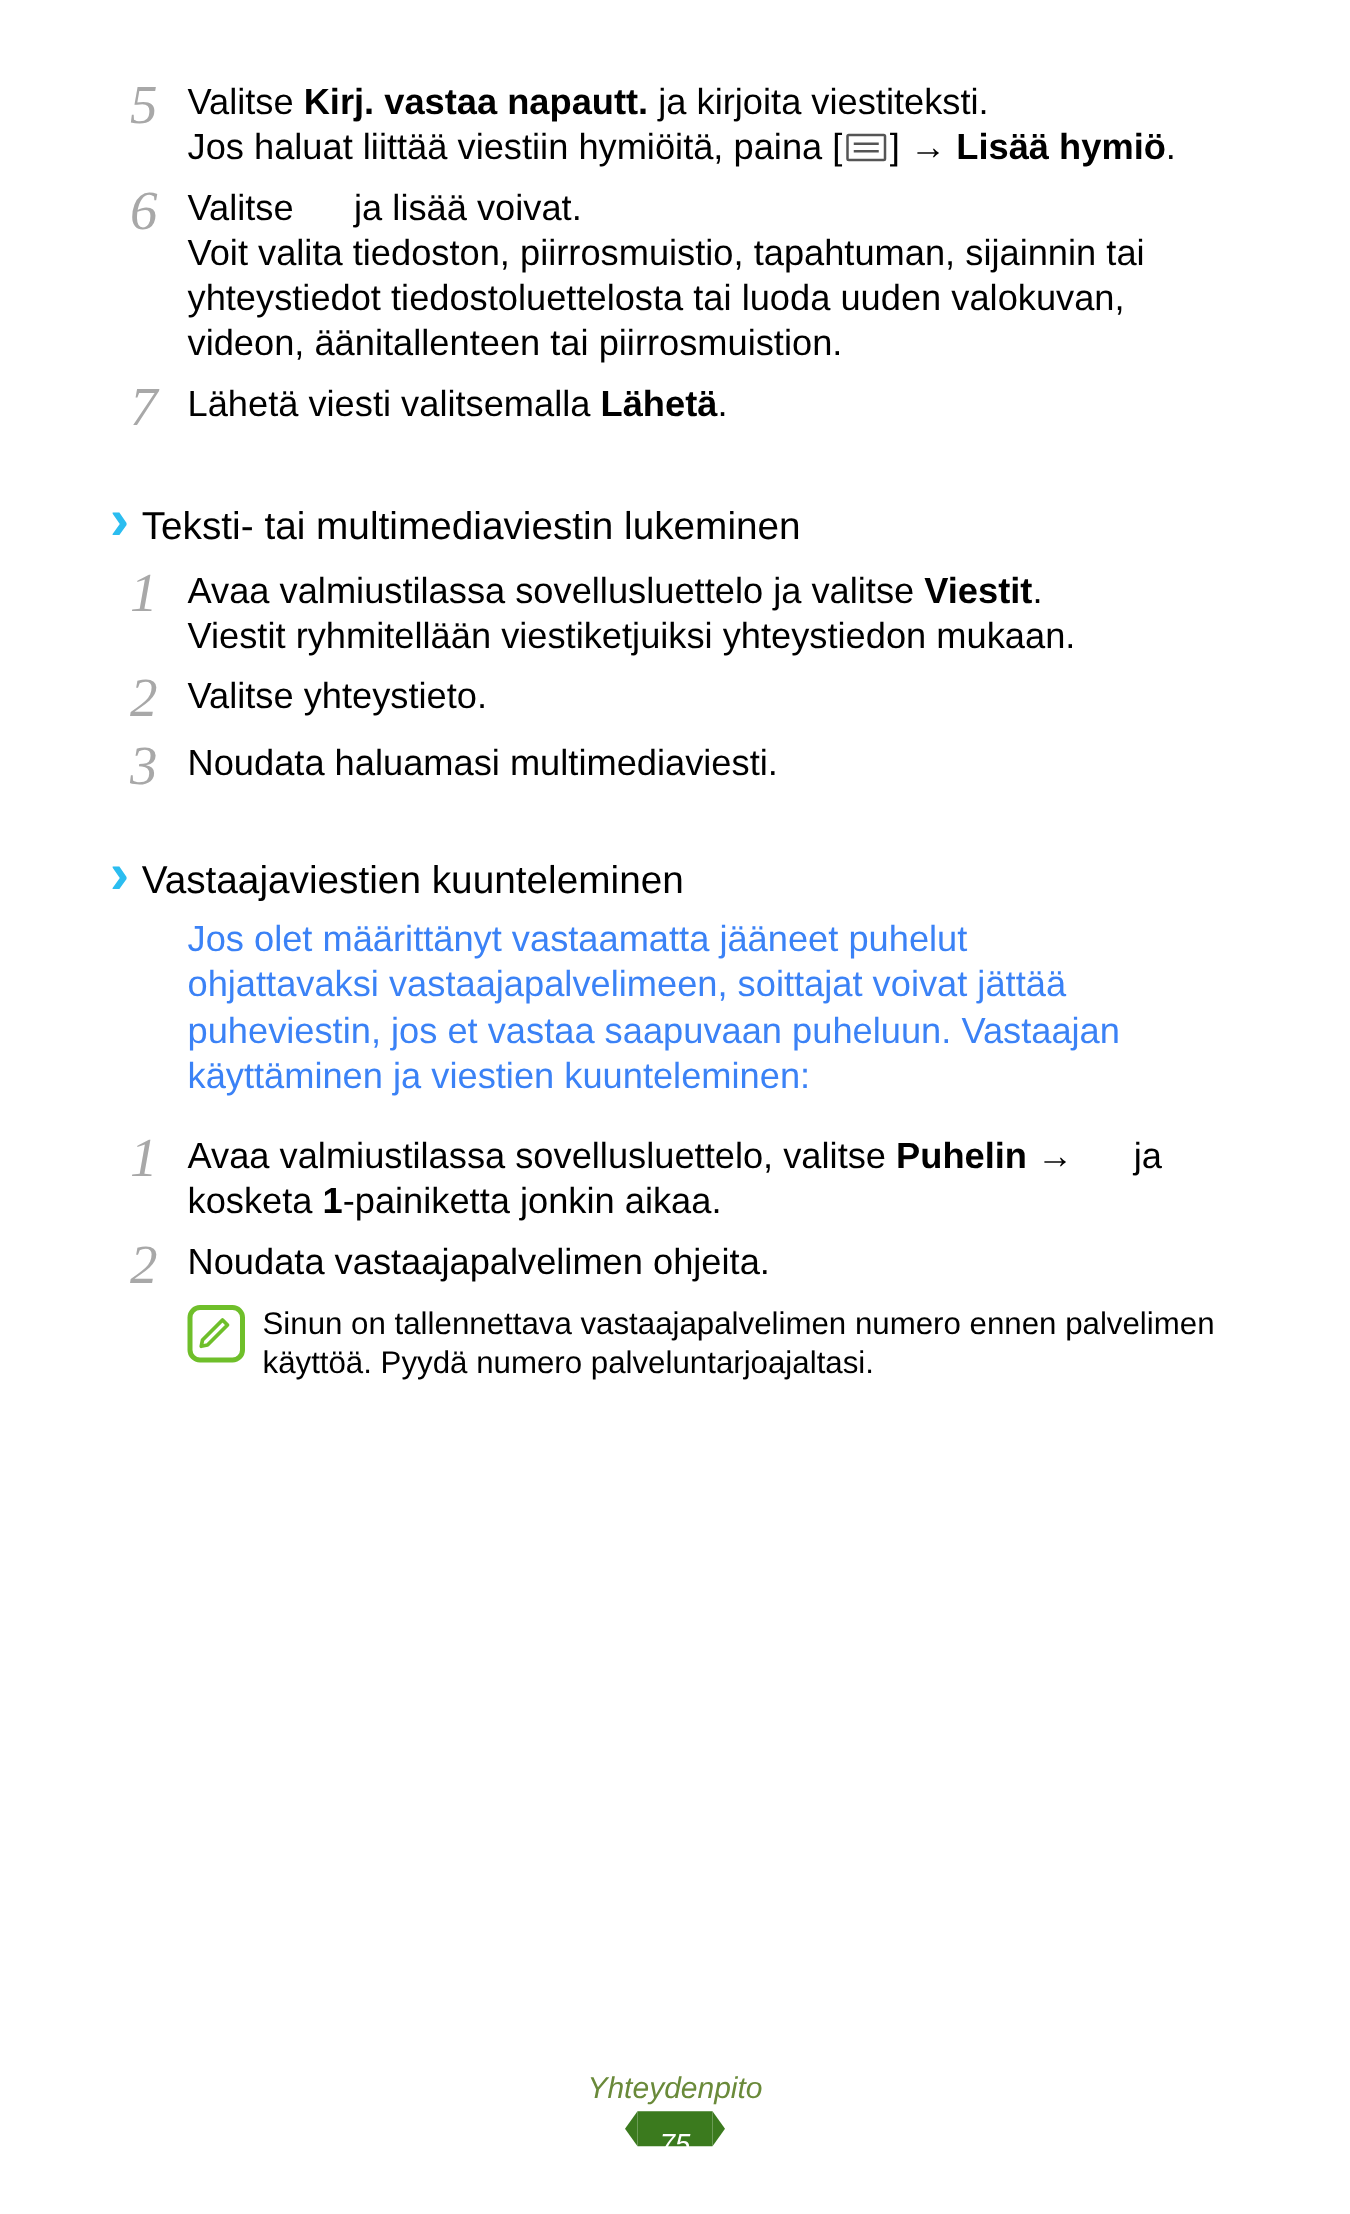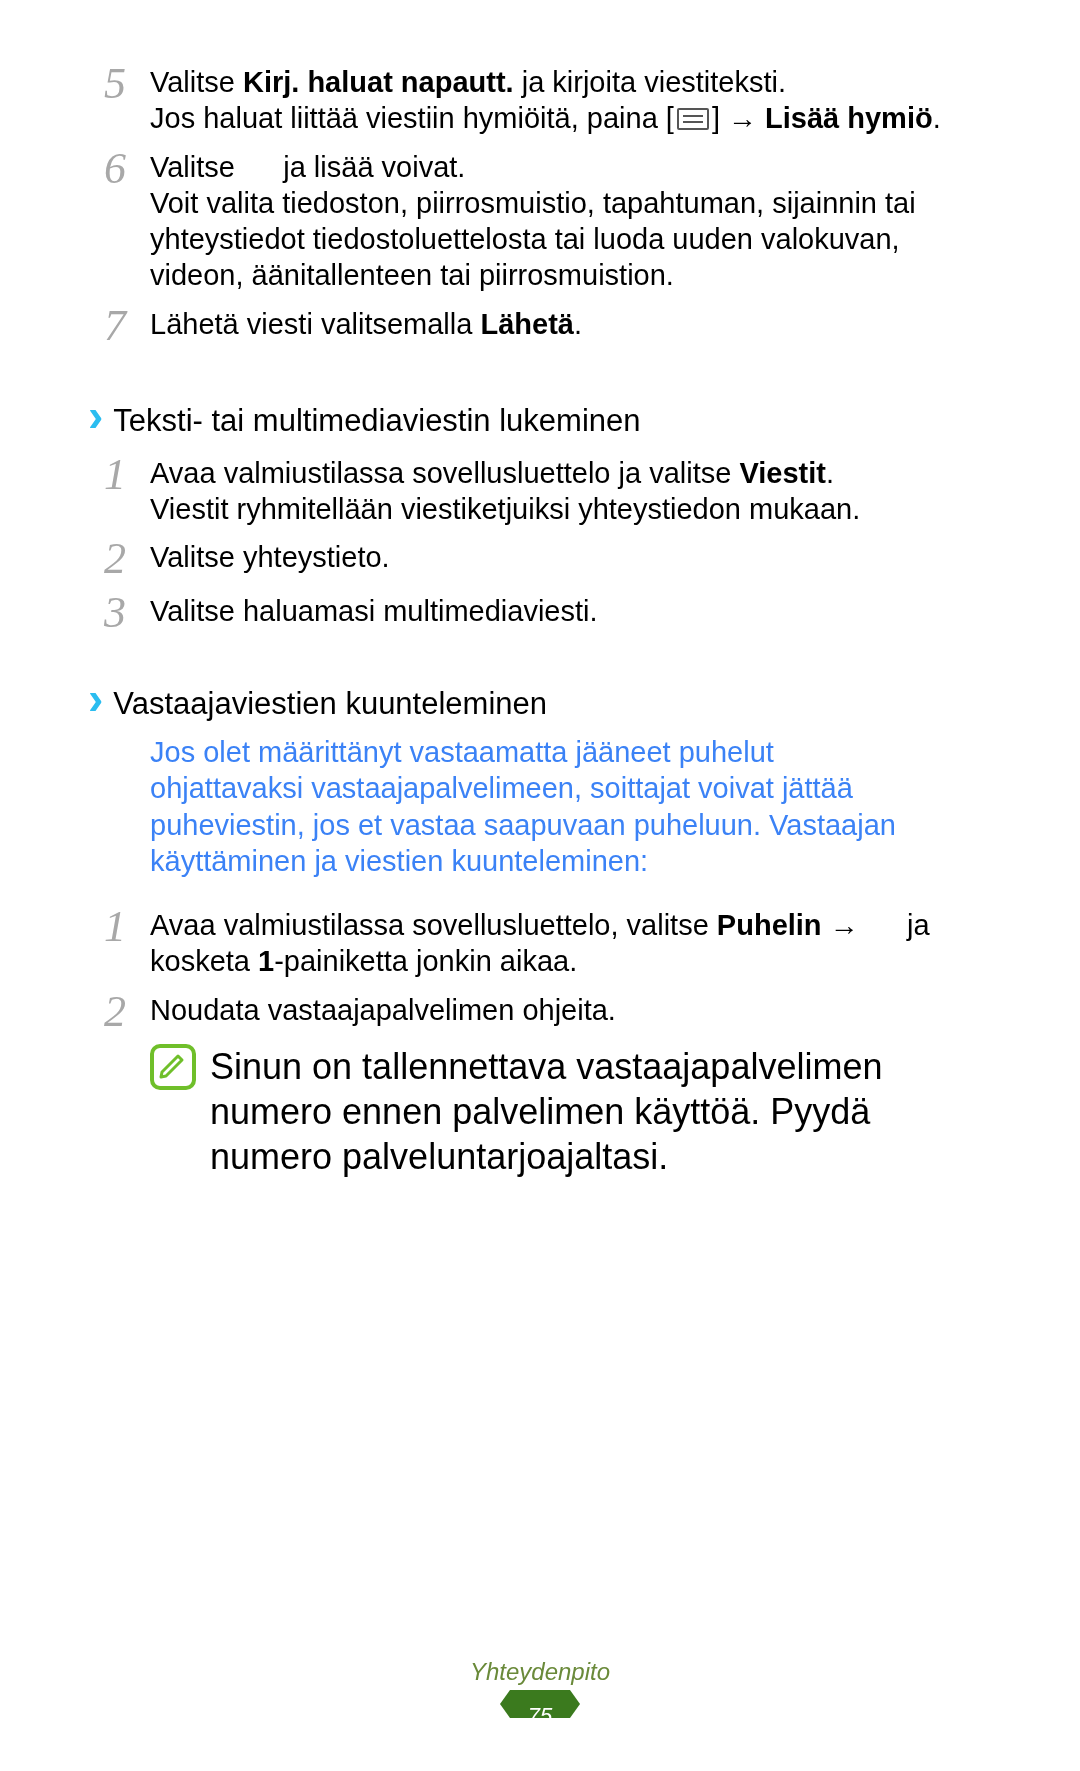--- a/index.html
+++ b/index.html
@@ -79,21 +79,21 @@
   .note-icon {
     width: 46px; height: 46px;
     border: 4px solid #6fbf2a;
     border-radius: 10px;
     flex-shrink: 0;
     position: relative;
     margin-right: 14px;
   }
   .note-icon svg { position: absolute; top: 4px; left: 4px; }
   .note-text {
-    font-size: 36px;
+    font-size: 25px;
     line-height: 1.25;
     color: #000;
     flex: 1;
     padding-top: 0;
   }
 
   .footer {
     position: absolute;
     bottom: 44px;
     left: 0; right: 0;
@@ -129,21 +129,21 @@
   .page-badge::after  { right: -10px; border-left: 10px solid #3b7a1e; }
 </style>
 </head>
 <body>
 
 <div class="page">
 
   <div class="step">
     <div class="step-num">5</div>
     <div class="step-body">
-      <span>Valitse </span><span class="bold">Kirj. haluat napautt.</span><span> ja kirjoita viestiteksti.</span><br>
+      <span>Valitse </span><span class="bold">Kirj. vastaa napautt.</span><span> ja kirjoita viestiteksti.</span><br>
       <span>Jos haluat liittää viestiin hymiöitä, paina [</span><span class="menu-icon"></span><span>] → </span><span class="bold">Lisää hymiö</span><span>.</span>
     </div>
   </div>
 
   <div class="step">
     <div class="step-num">6</div>
     <div class="step-body">
       <span>Valitse </span>&nbsp;&nbsp;&nbsp;&nbsp;<span> ja lisää voivat.</span><br>
       <span>Voit valita tiedoston, piirrosmuistio, tapahtuman, sijainnin tai yhteystiedot tiedostoluettelosta tai luoda uuden valokuvan, videon, äänitallenteen tai piirrosmuistion.</span>
     </div>
@@ -169,21 +169,21 @@
     </div>
   </div>
 
   <div class="step">
     <div class="step-num">2</div>
     <div class="step-body">Valitse yhteystieto.</div>
   </div>
 
   <div class="step gap-after">
     <div class="step-num">3</div>
-    <div class="step-body">Valitse haluamasi multimediaviesti.</div>
+    <div class="step-body">Noudata haluamasi multimediaviesti.</div>
   </div>
 
   <div class="section-head">
     <span class="chevron">›</span>
     <span class="section-title">Vastaajaviestien kuunteleminen</span>
   </div>
 
   <div class="intro-para">Jos olet määrittänyt vastaamatta jääneet puhelut ohjattavaksi vastaajapalvelimeen, soittajat voivat jättää puheviestin, jos et vastaa saapuvaan puheluun. Vastaajan käyttäminen ja viestien kuunteleminen:</div>
 
   <div class="step">

